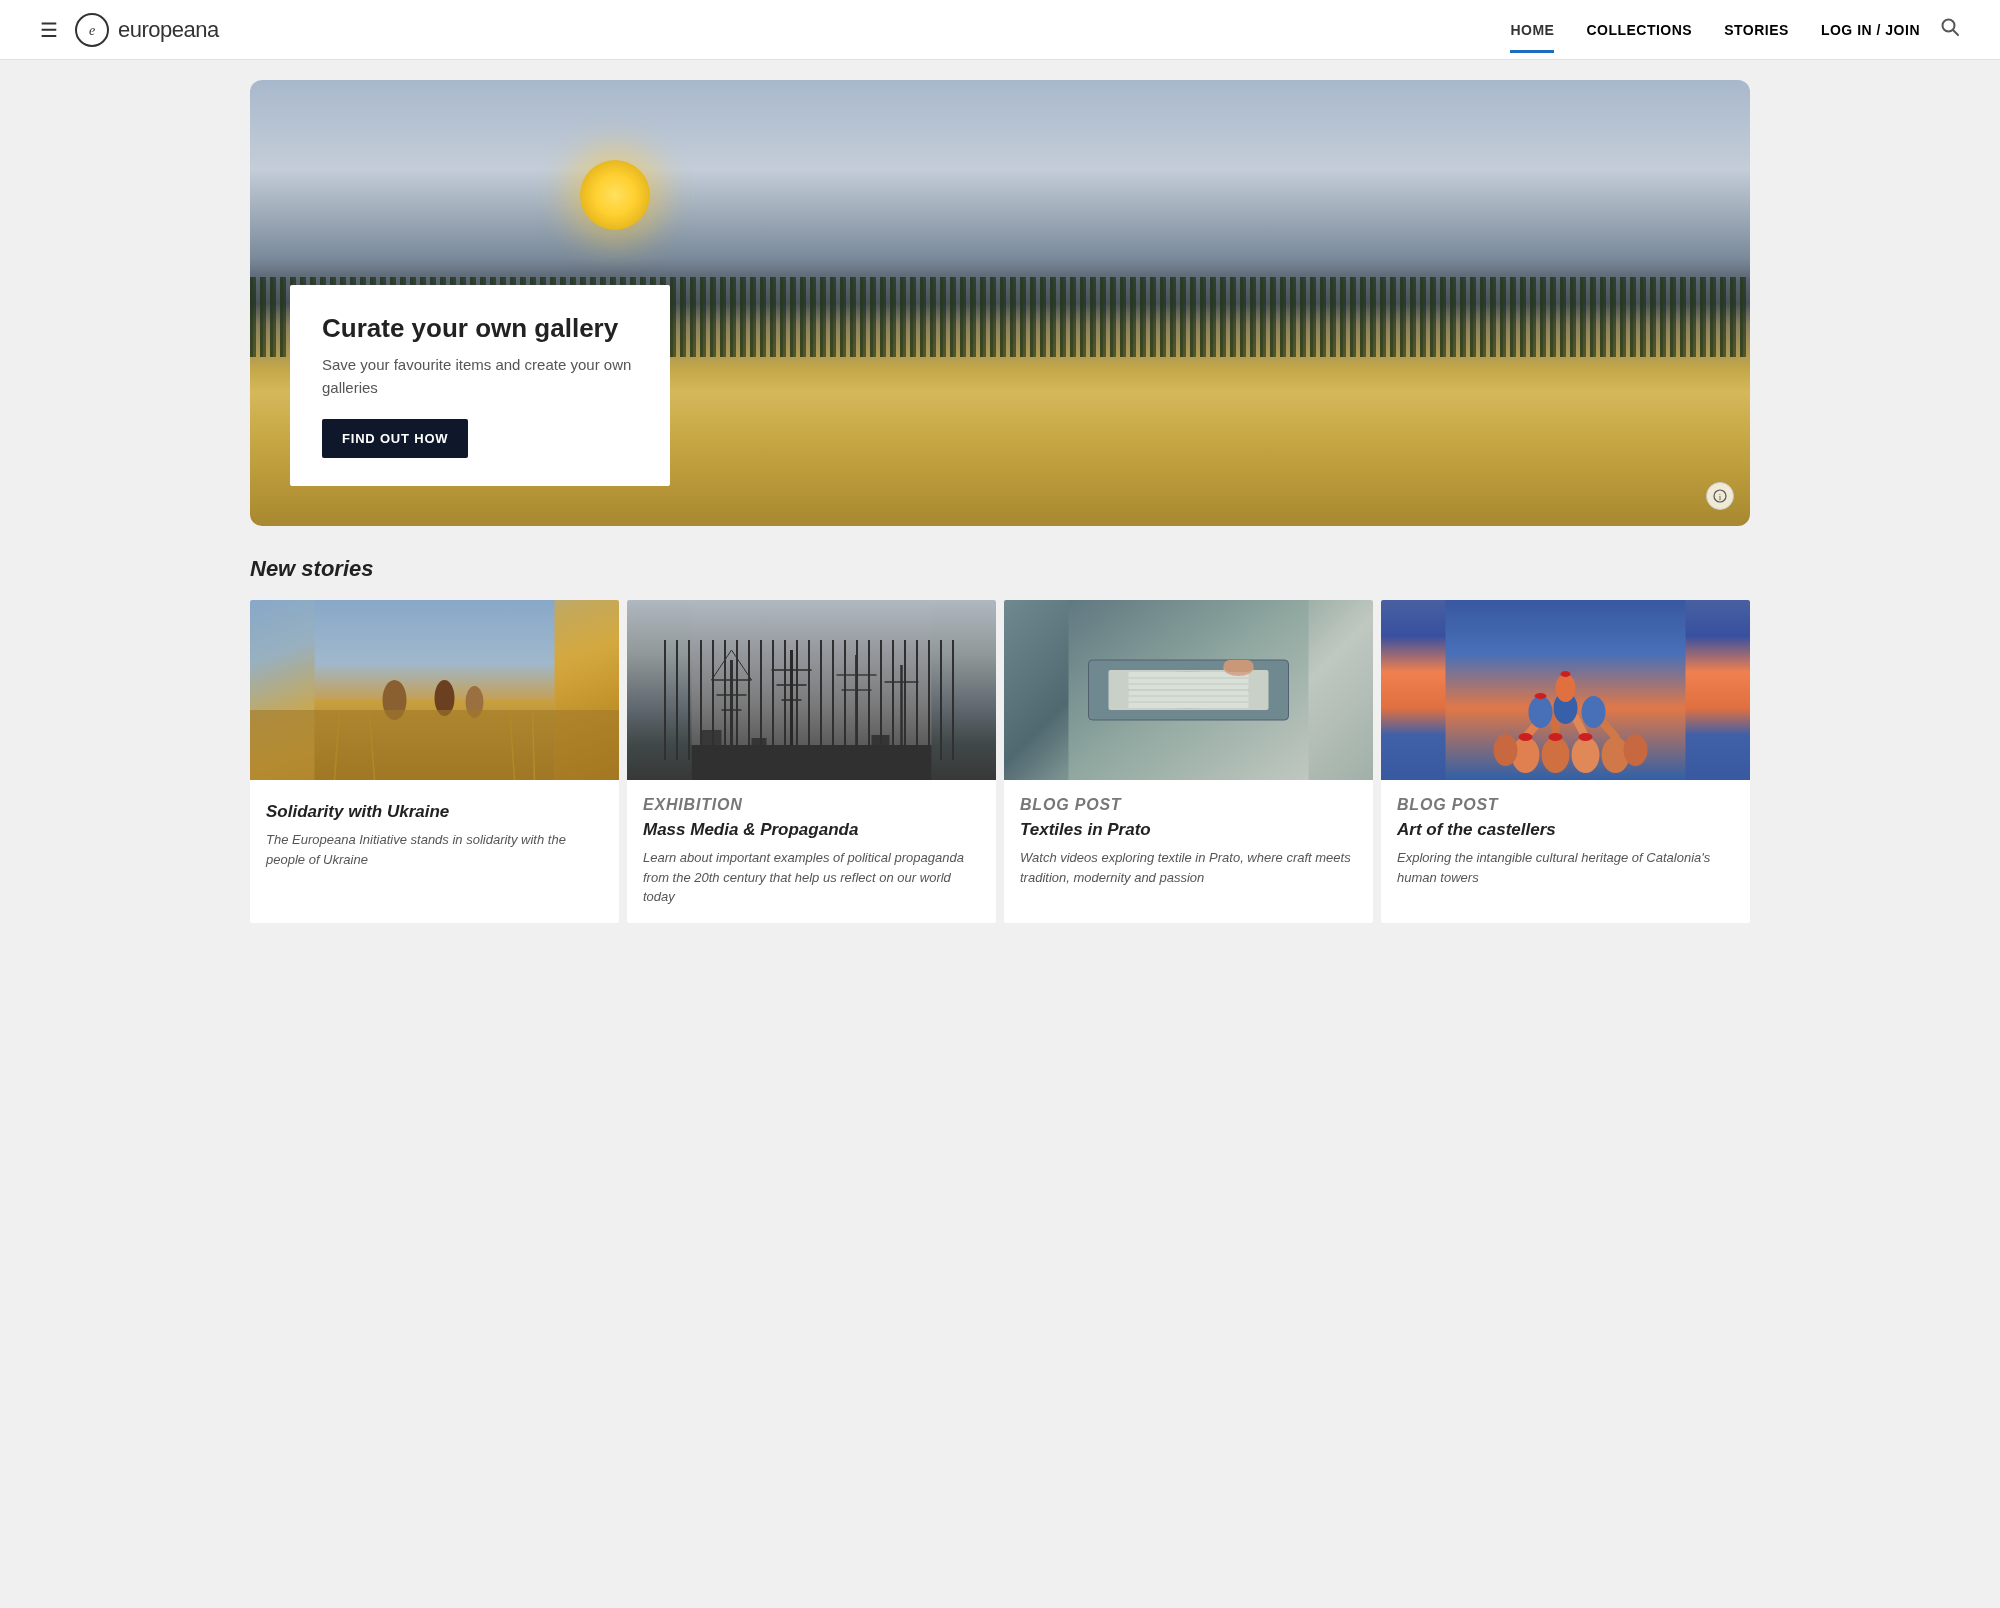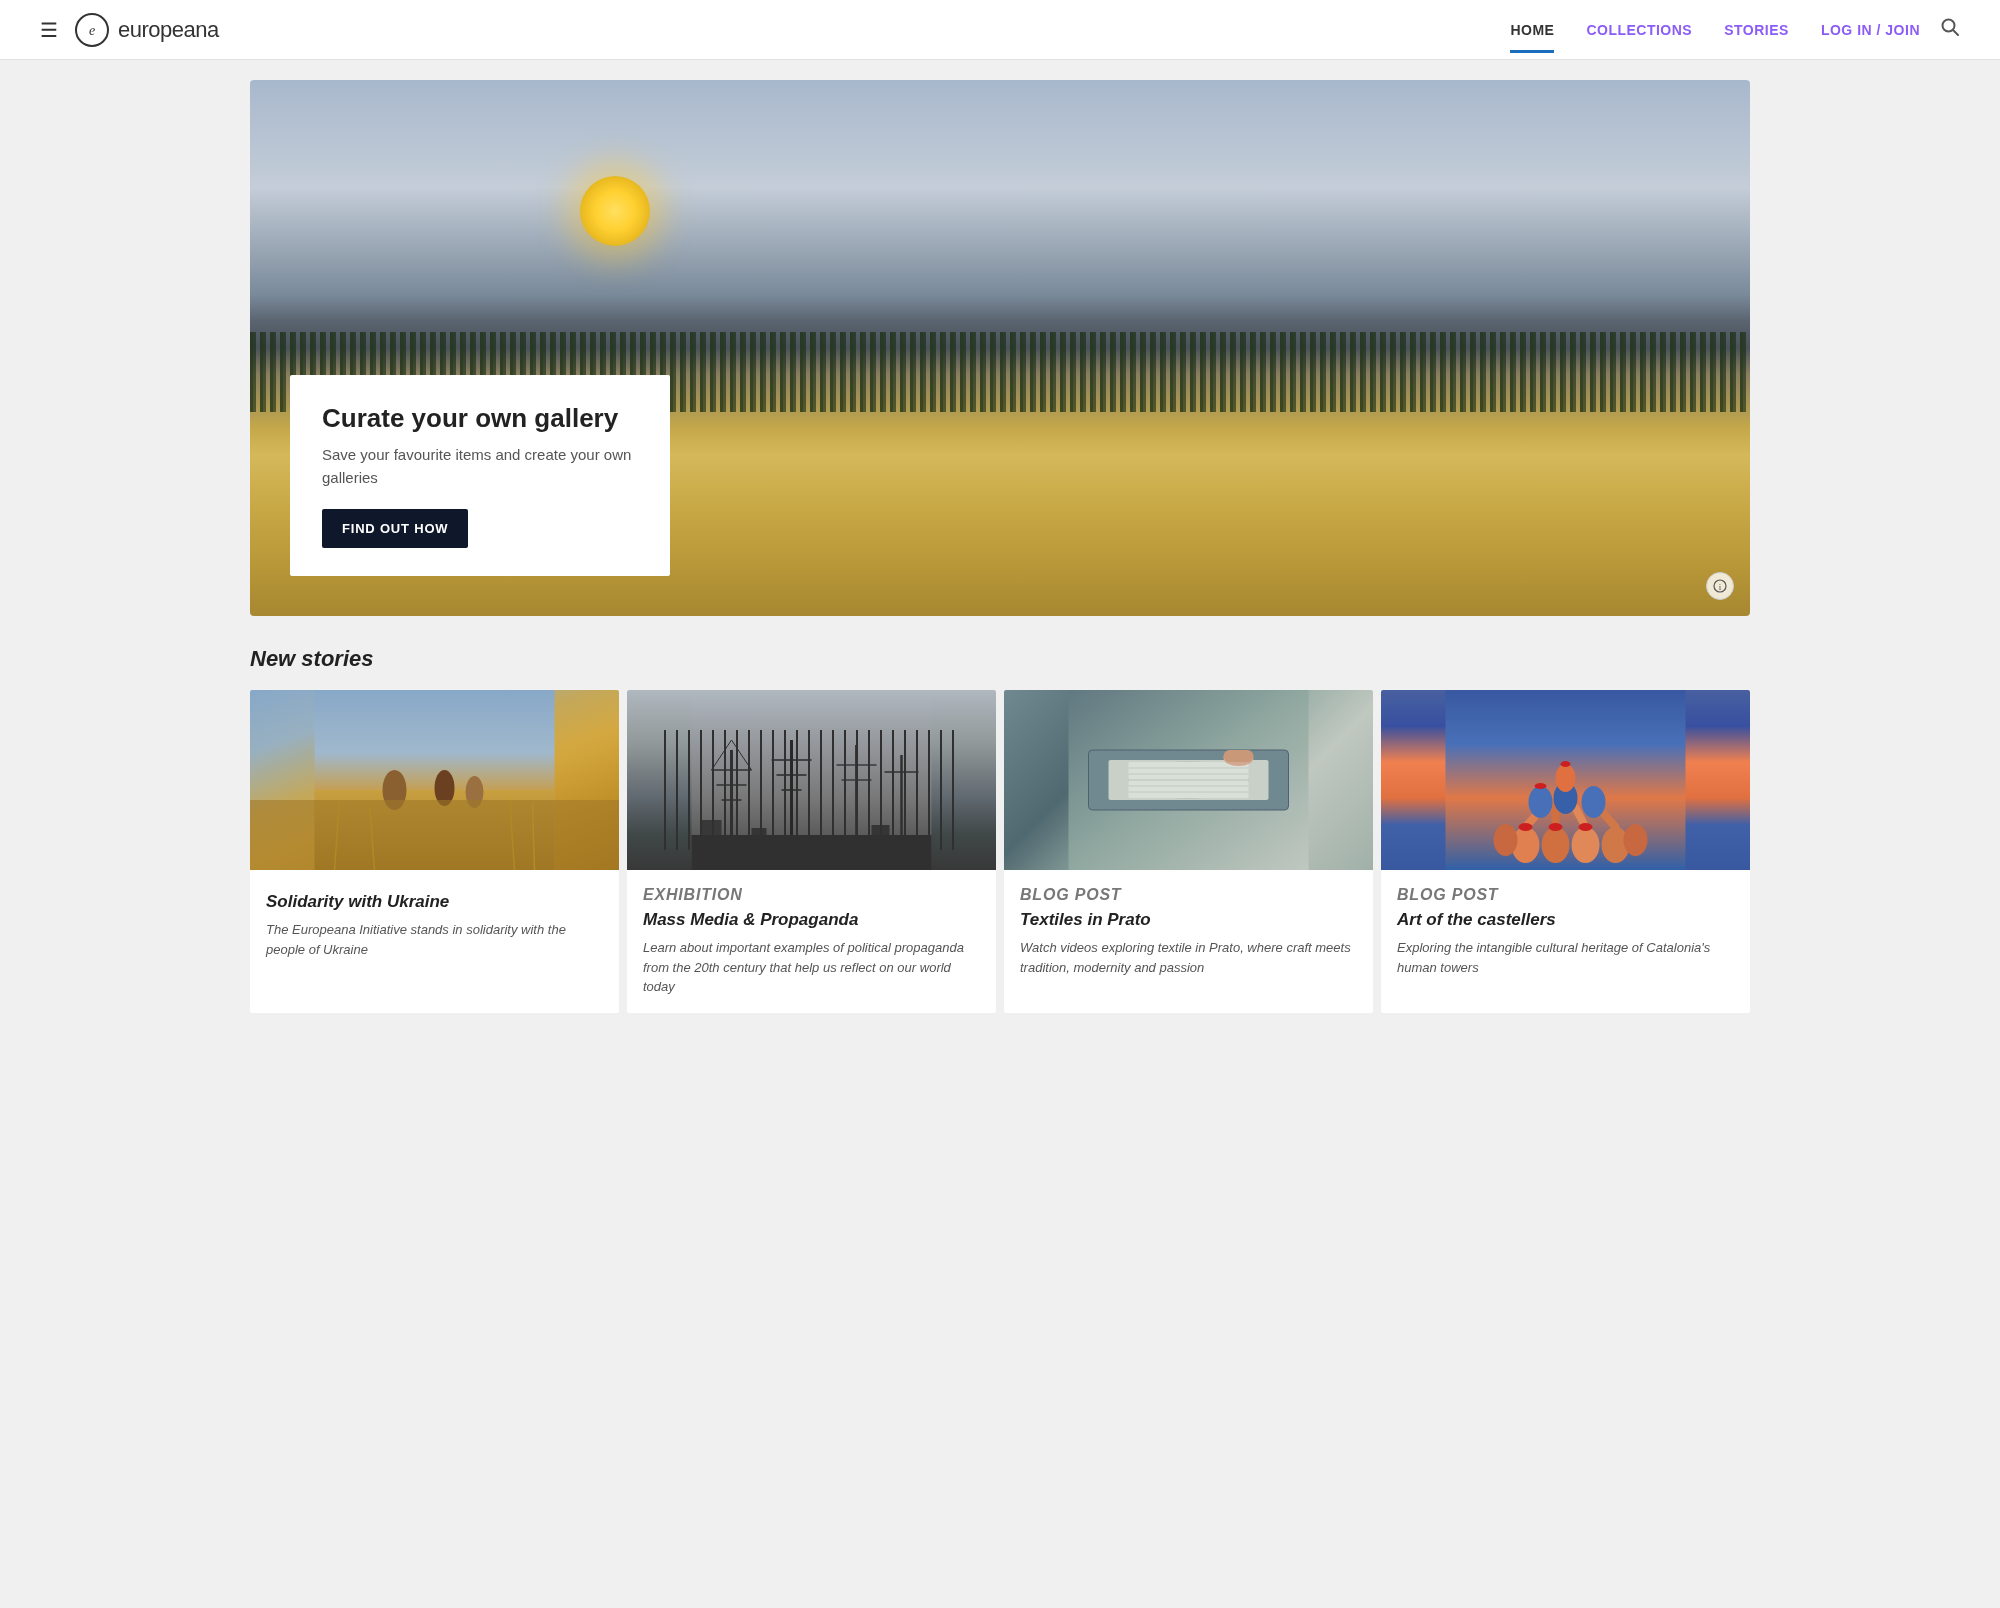--- a/index.html
+++ b/index.html
@@ -41,44 +41,44 @@
       margin-left: auto;
       display: flex;
       align-items: center;
       gap: 32px;
       list-style: none;
     }
     .nav-links a {
       text-decoration: none;
       font-size: 14px;
       font-weight: 600;
-      color: #8b5cf6;
+      color: #000000;
       letter-spacing: 0.5px;
       padding-bottom: 4px;
     }
     .nav-links a.active {
       color: #333;
       border-bottom: 3px solid #1a6ebd;
       padding-bottom: 12px;
     }
     .nav-search {
       margin-left: 20px;
       cursor: pointer;
       font-size: 20px;
       color: #555;
     }
 
     
     .hero {
       width: 75%;
       margin: 20px auto 0;
       position: relative;
-      border-radius: 4px;
+      border-radius: 12px;
       overflow: hidden;
-      height: 536px;
+      height: 446px;
     }
     .hero-image {
       width: 100%;
       height: 100%;
       background: linear-gradient(
         to bottom,
         #a8b8cc 0%,
         #c4cdd8 20%,
         #7a8a9a 40%,
         #5a6470 45%,

